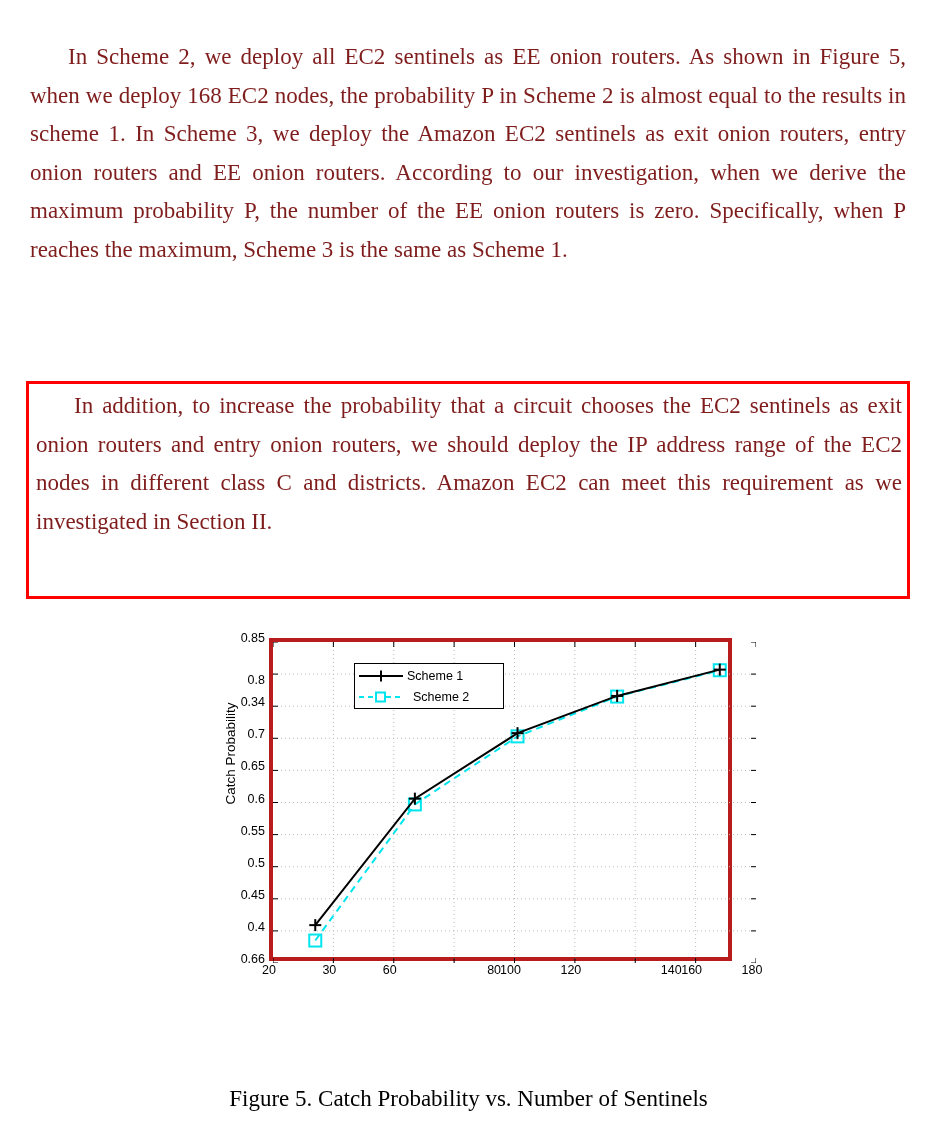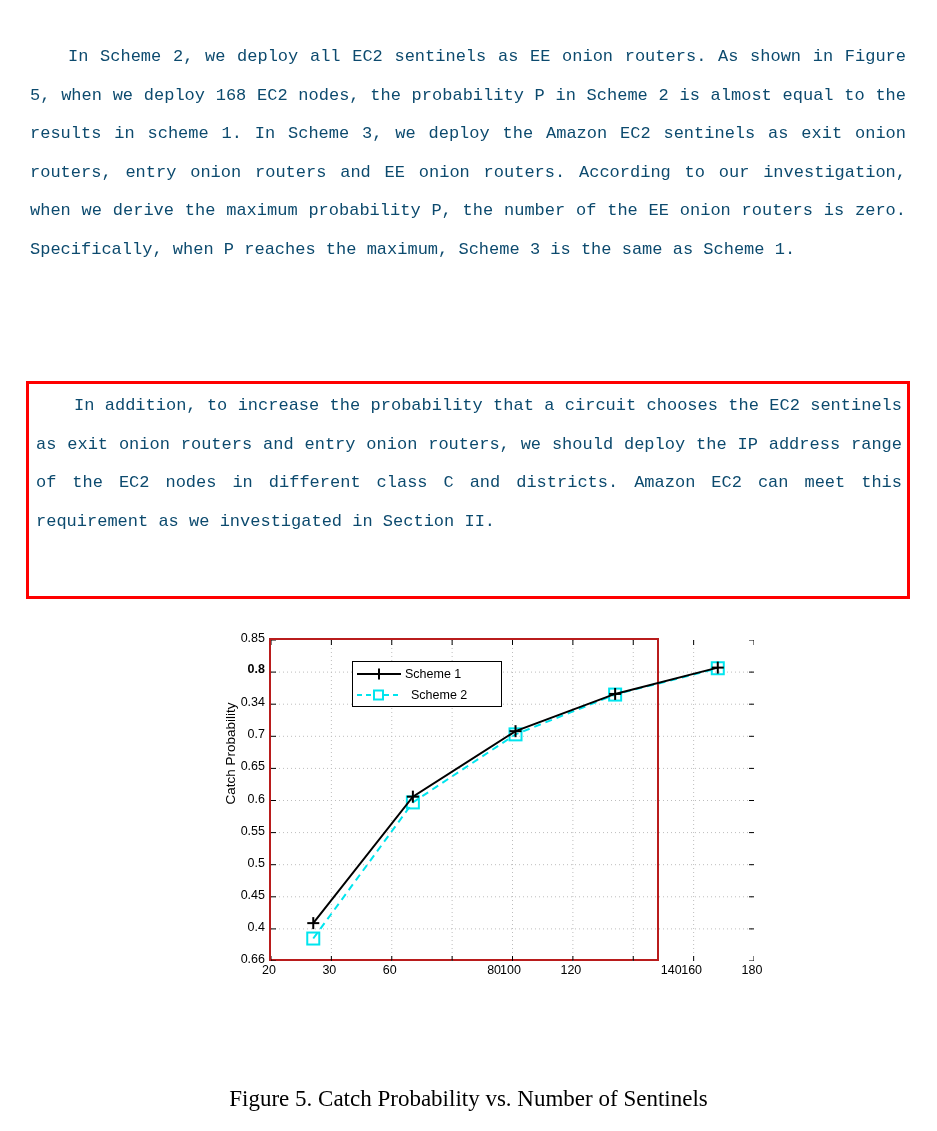--- a/index.html
+++ b/index.html
@@ -18,26 +18,26 @@
 
   .page {
     position: absolute;
     left: 0; top: 0;
     width: 937px;
     height: 1131px;
   }
 
   .para {
     position: absolute;
-    font-family: Liberation Mono, monospace;
-    font-size: 17px;
+    font-family: Liberation Serif, serif;
+    font-size: 23px;
     line-height: 38.6px;
     text-align: justify;
     text-justify: inter-word;
-    color: #0c4a6e;
+    color: #7f1d1d;
   }
   .para p {
     margin: 0;
     text-indent: 38px;
   }
 
   #para-schemes {
     left: 30px;
     top: 38px;
     width: 876px;
@@ -73,23 +73,23 @@
     top: 12px;
     width: 560px;
     height: 372px;
   }
 
   
   .plot-box {
     position: absolute;
     left: 57px;
     top: 14px;
-    width: 390px;
+    width: 463px;
     height: 323px;
-    border: 2px solid #b91c1c;
+    border: 4px solid #b91c1c;
     box-sizing: border-box;
     background: #fff;
   }
 
   .xlabel-tick {
     position: absolute;
     font-family: "Liberation Sans", sans-serif;
     font-size: 12.5px;
     color: #000;
     text-align: center;
@@ -292,21 +292,21 @@
       <div id="axis-ticks-y">
           <div class="ylabel-tick" style="left: 9px; width: 44px; top: 335px;">0.66</div>
           <div class="ylabel-tick" style="left: 9px; width: 44px; top: 302.9px;">0.4</div>
           <div class="ylabel-tick" style="left: 9px; width: 44px; top: 270.8px;">0.45</div>
           <div class="ylabel-tick" style="left: 9px; width: 44px; top: 238.7px;">0.5</div>
           <div class="ylabel-tick" style="left: 9px; width: 44px; top: 206.6px;">0.55</div>
           <div class="ylabel-tick" style="left: 9px; width: 44px; top: 174.5px;">0.6</div>
           <div class="ylabel-tick" style="left: 9px; width: 44px; top: 142.4px;">0.65</div>
           <div class="ylabel-tick" style="left: 9px; width: 44px; top: 110.3px;">0.7</div>
           <div class="ylabel-tick" style="left: 9px; width: 44px; top: 78.2px;">0.34</div>
-          <div class="ylabel-tick" style="left: 9px; width: 44px; top: 45px; font-weight: bold;">0.8</div>
+          <div class="ylabel-tick" style="left: 9px; width: 44px; top: 56px;">0.8</div>
           <div class="ylabel-tick" style="left: 9px; width: 44px; top: 14px;">0.85</div>
         </div>
 
       <div id="yaxis-title">Catch Probability</div>
     </div>
   </div>
 
   <div id="figure-caption">Figure 5.   Catch Probability vs. Number of Sentinels</div>
 
 </div>

